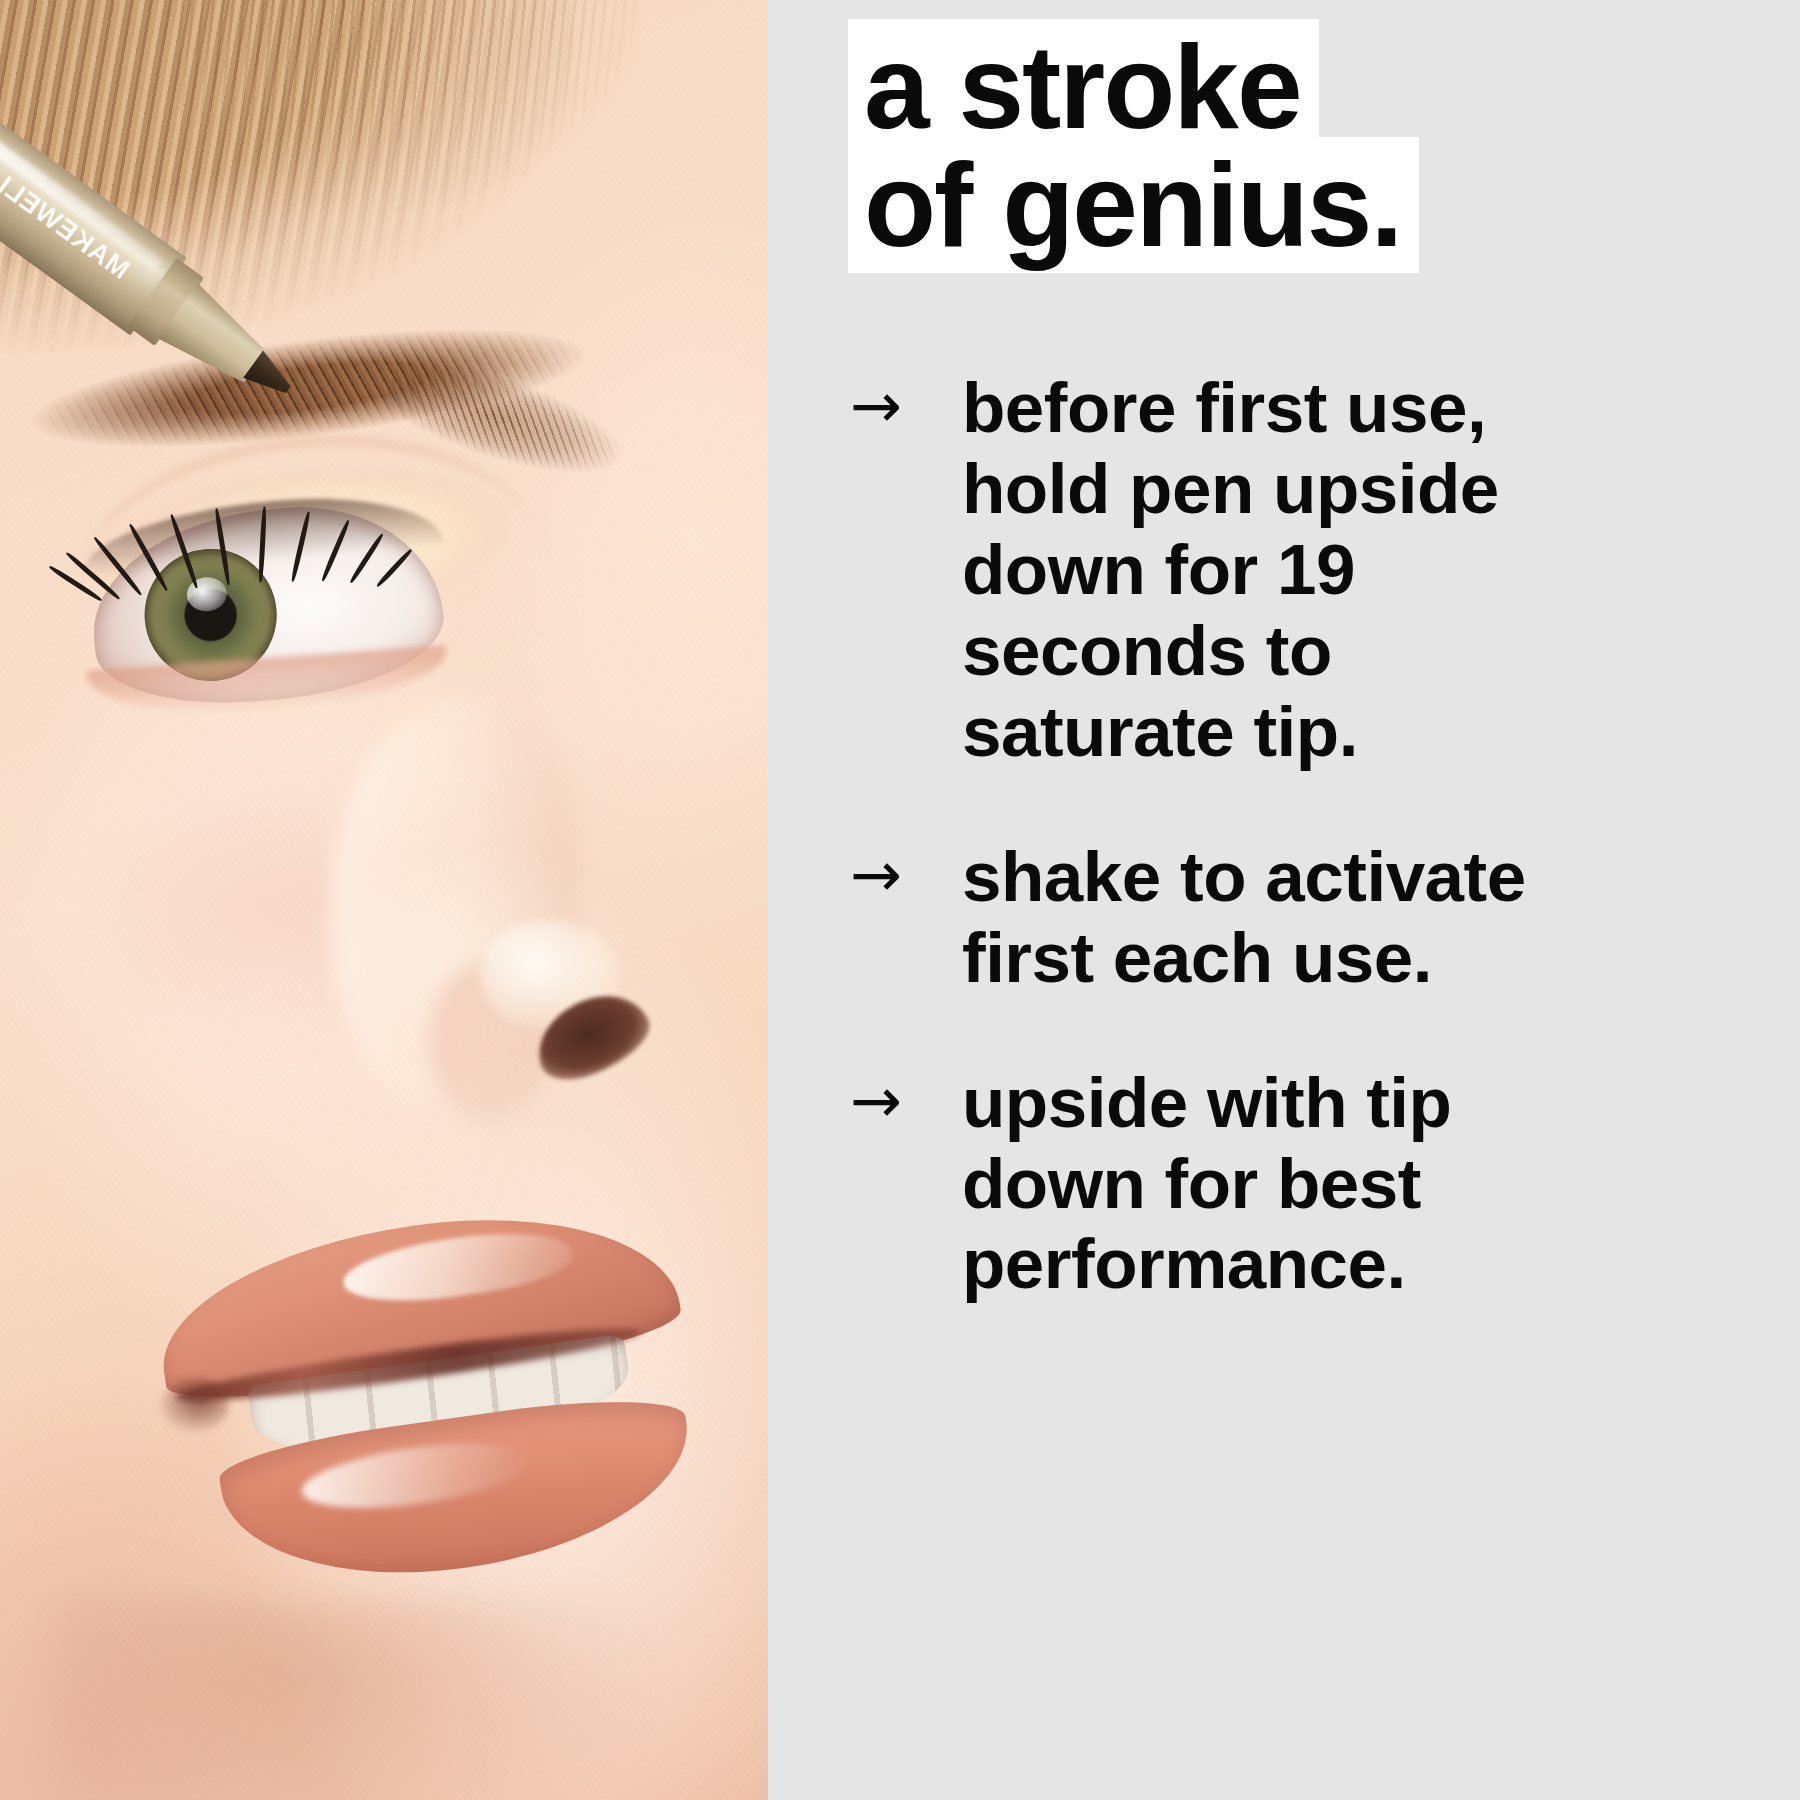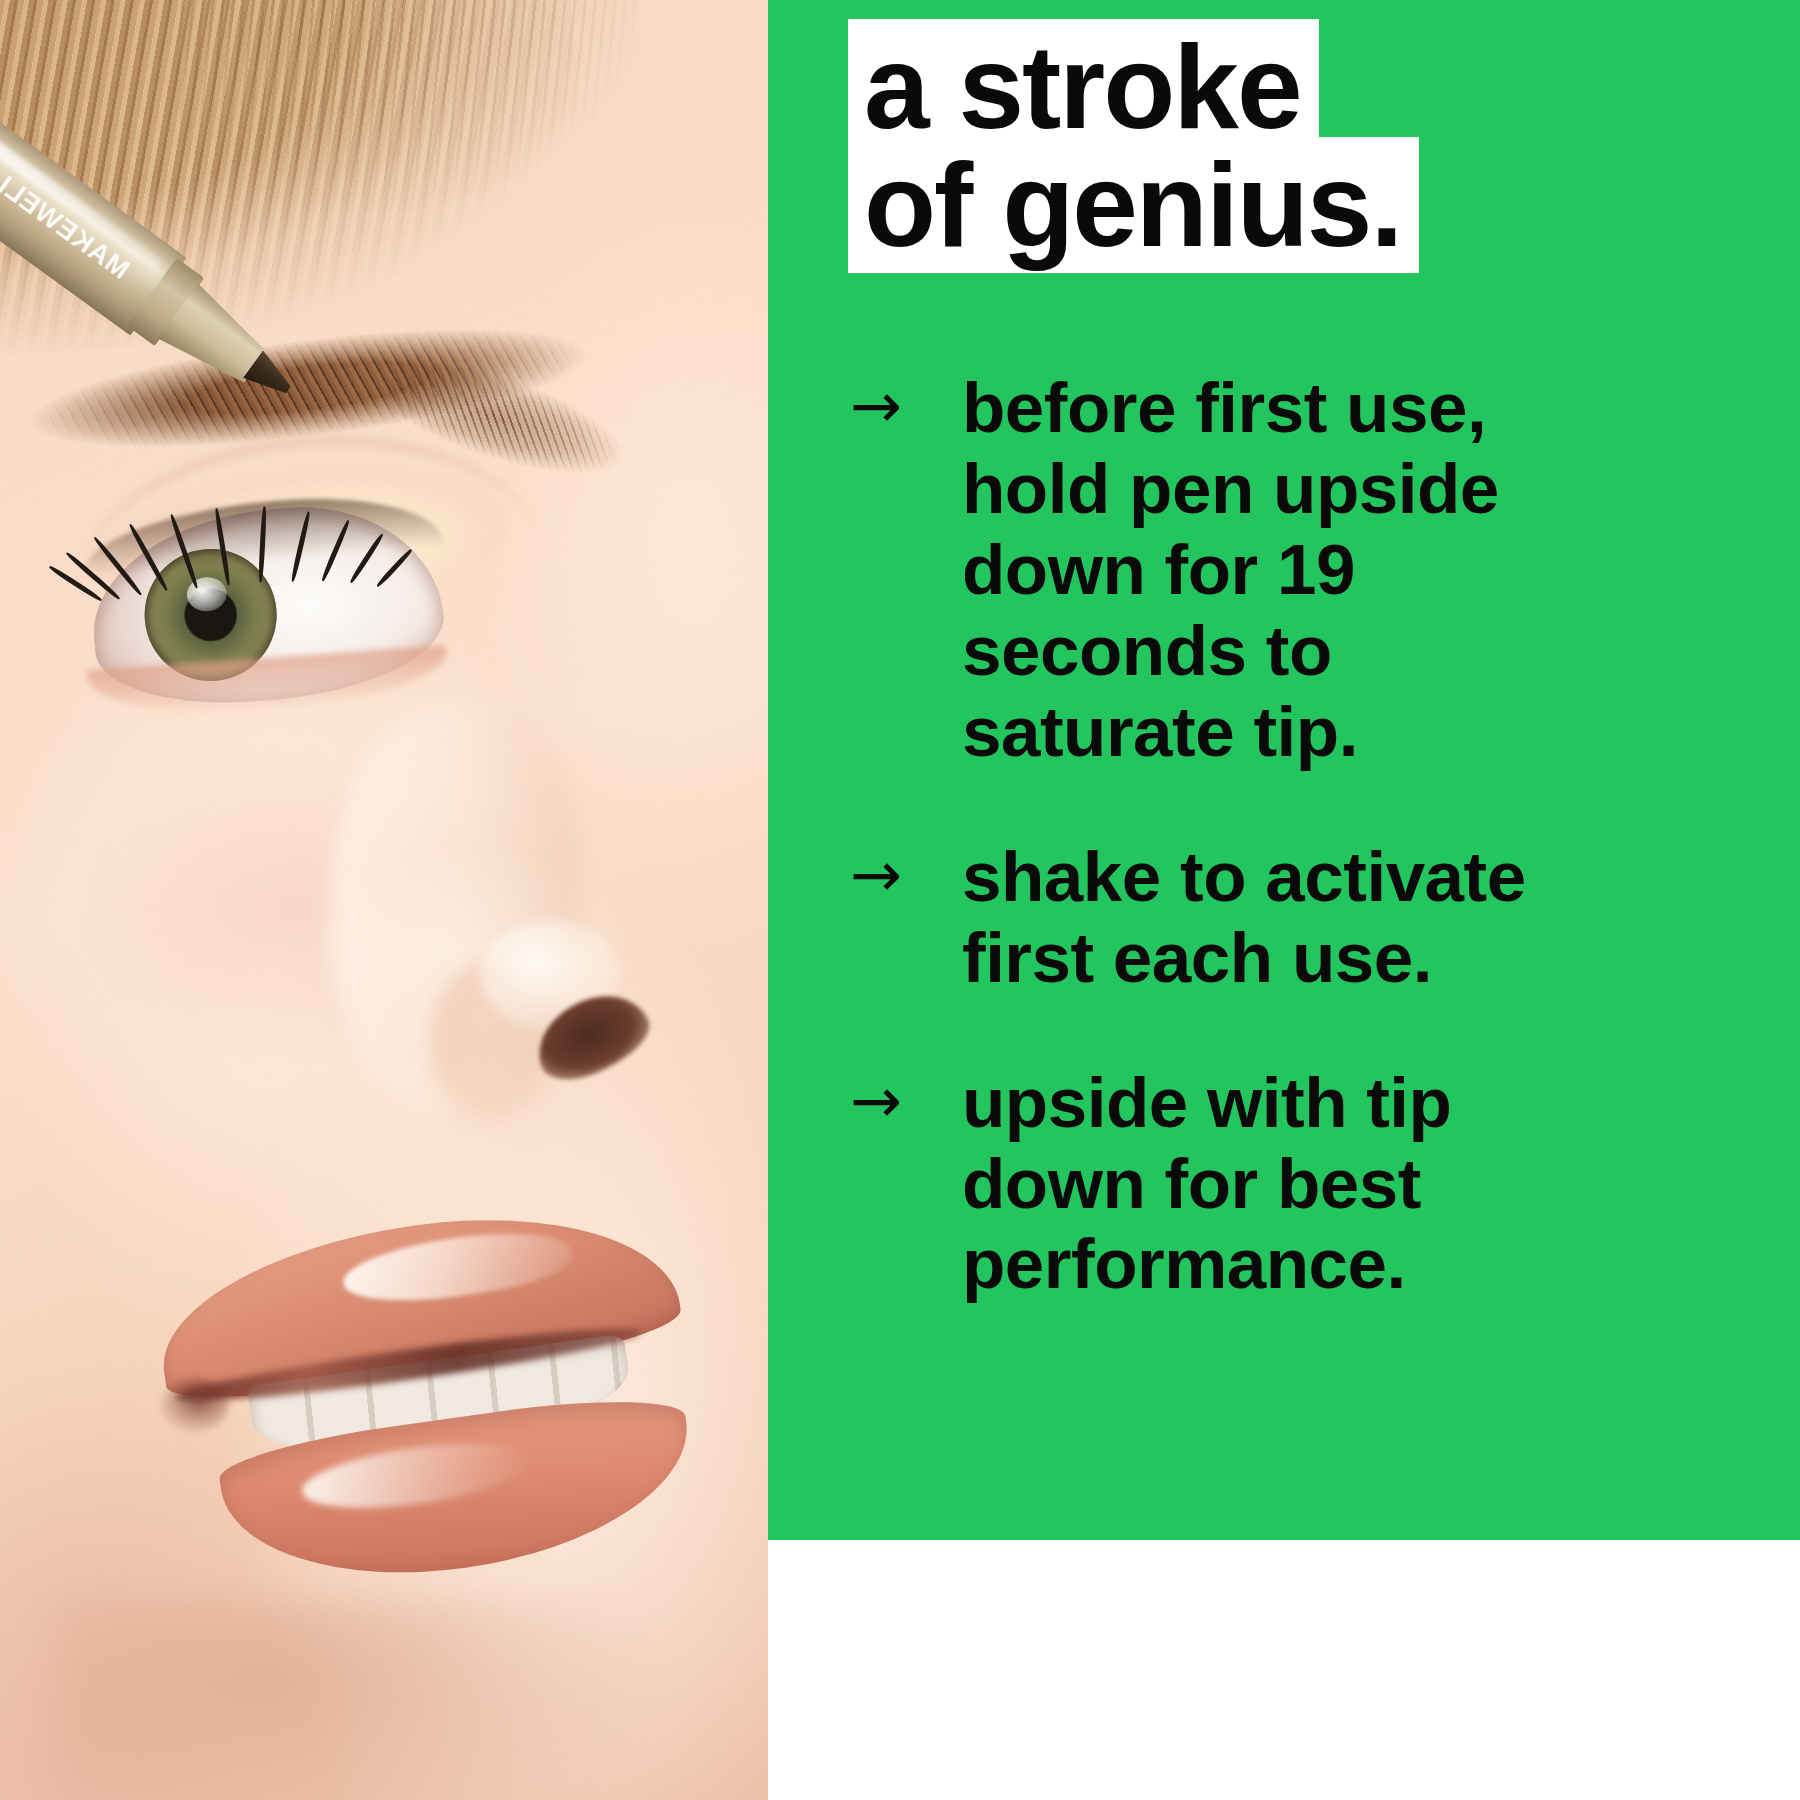--- a/index.html
+++ b/index.html
@@ -351,22 +351,22 @@
     width: 250px; height: 14px;
     background: linear-gradient(90deg, rgba(255,255,255,0.85), rgba(255,255,255,0.25));
     border-radius: 8px;
     filter: blur(2px);
   }
 
   
   .info-panel {
     position: absolute;
     left: 768px; top: 0;
-    width: 1032px; height: 1540px;
-    background: #22c55e;
+    width: 1032px; height: 1800px;
+    background: #e5e5e5;
     overflow: hidden;
   }
 
   .headline {
     position: absolute;
     left: 0; top: 0;
     width: 100%;
   }
   .hl-line {
     display: block;

